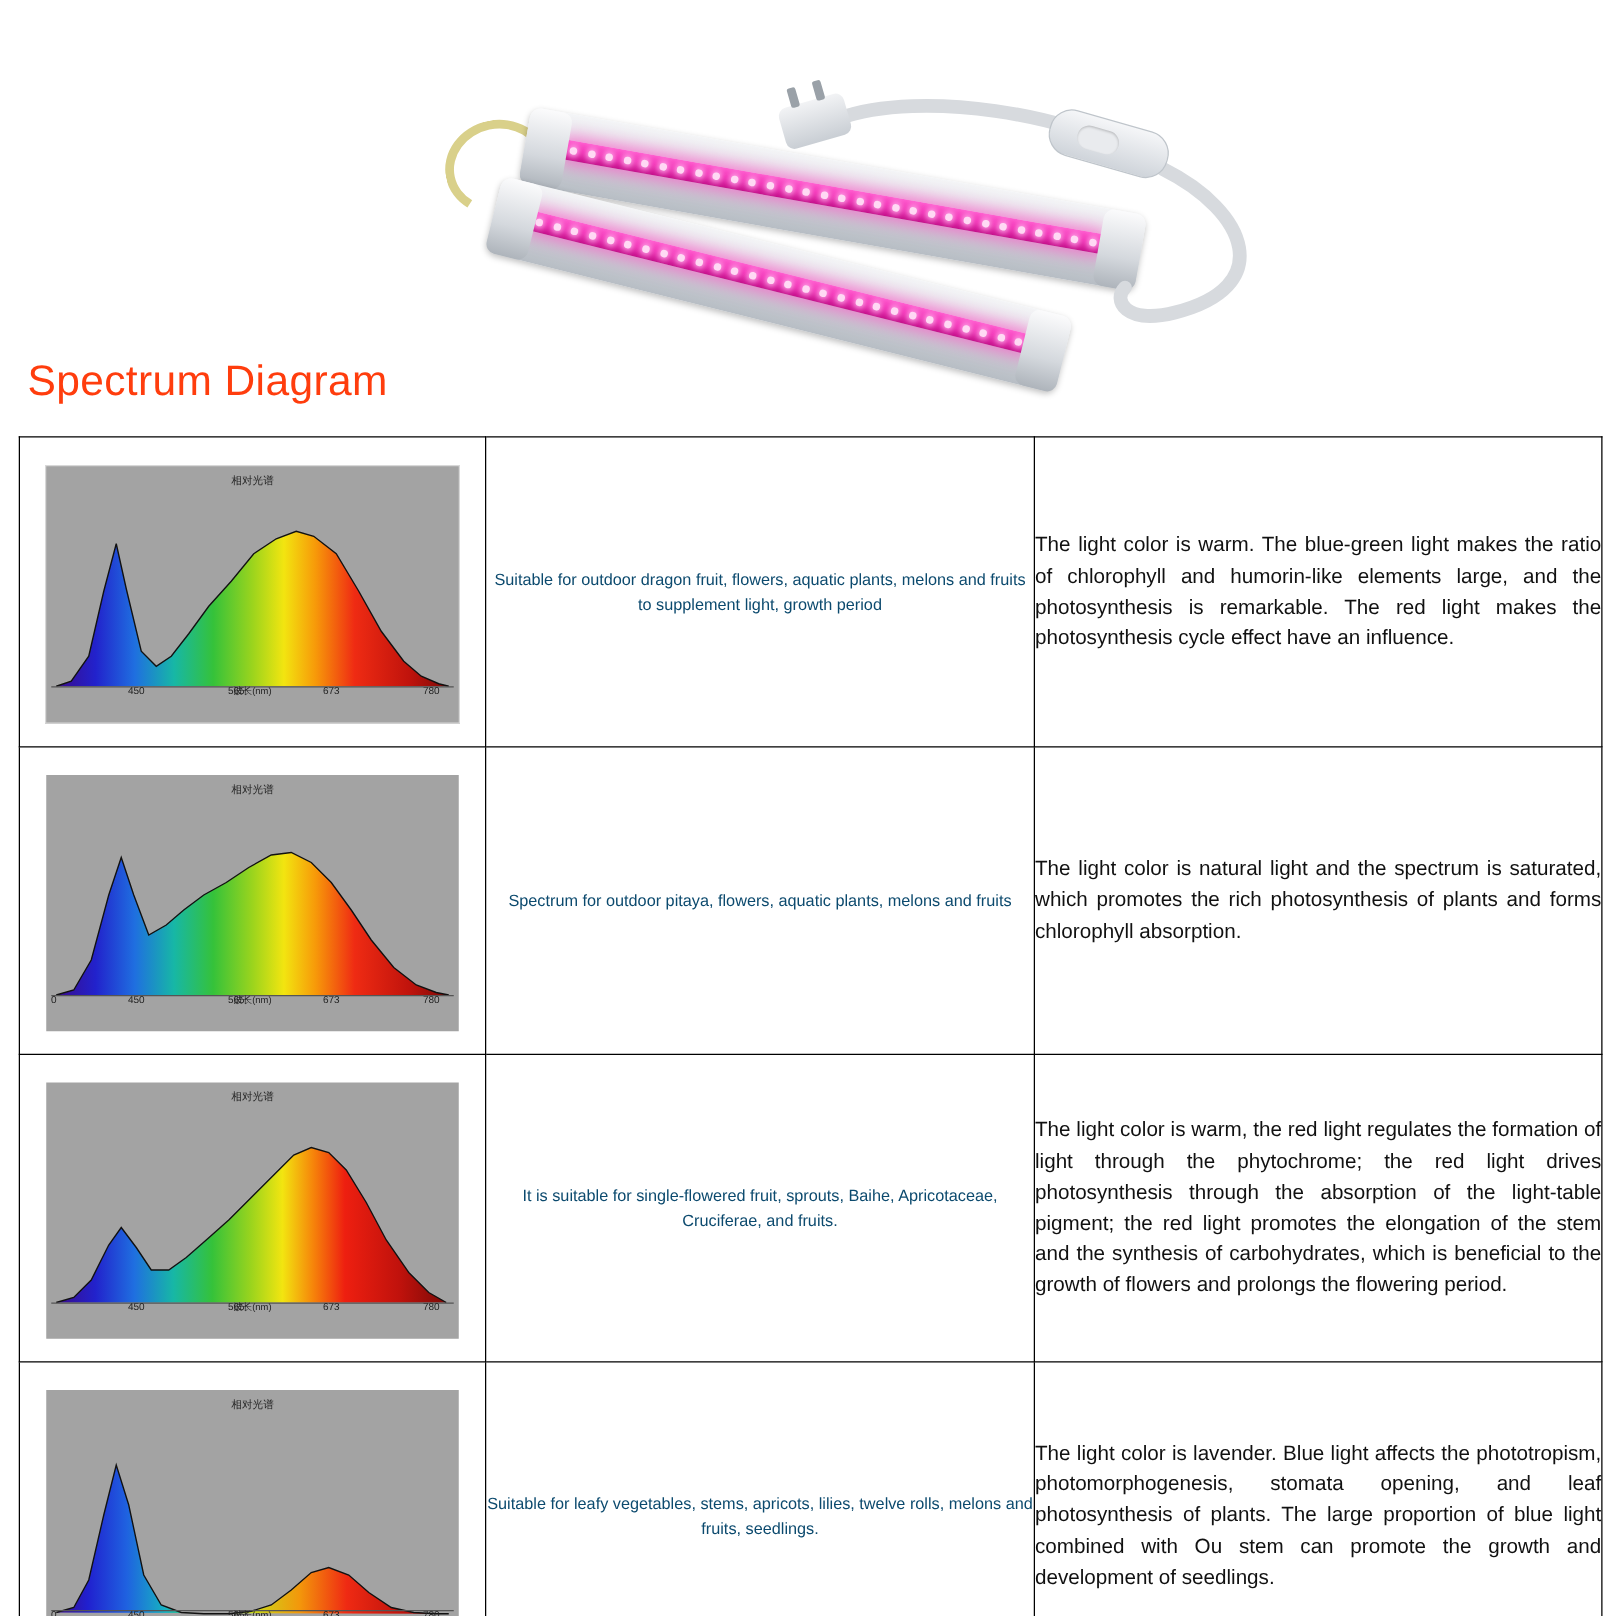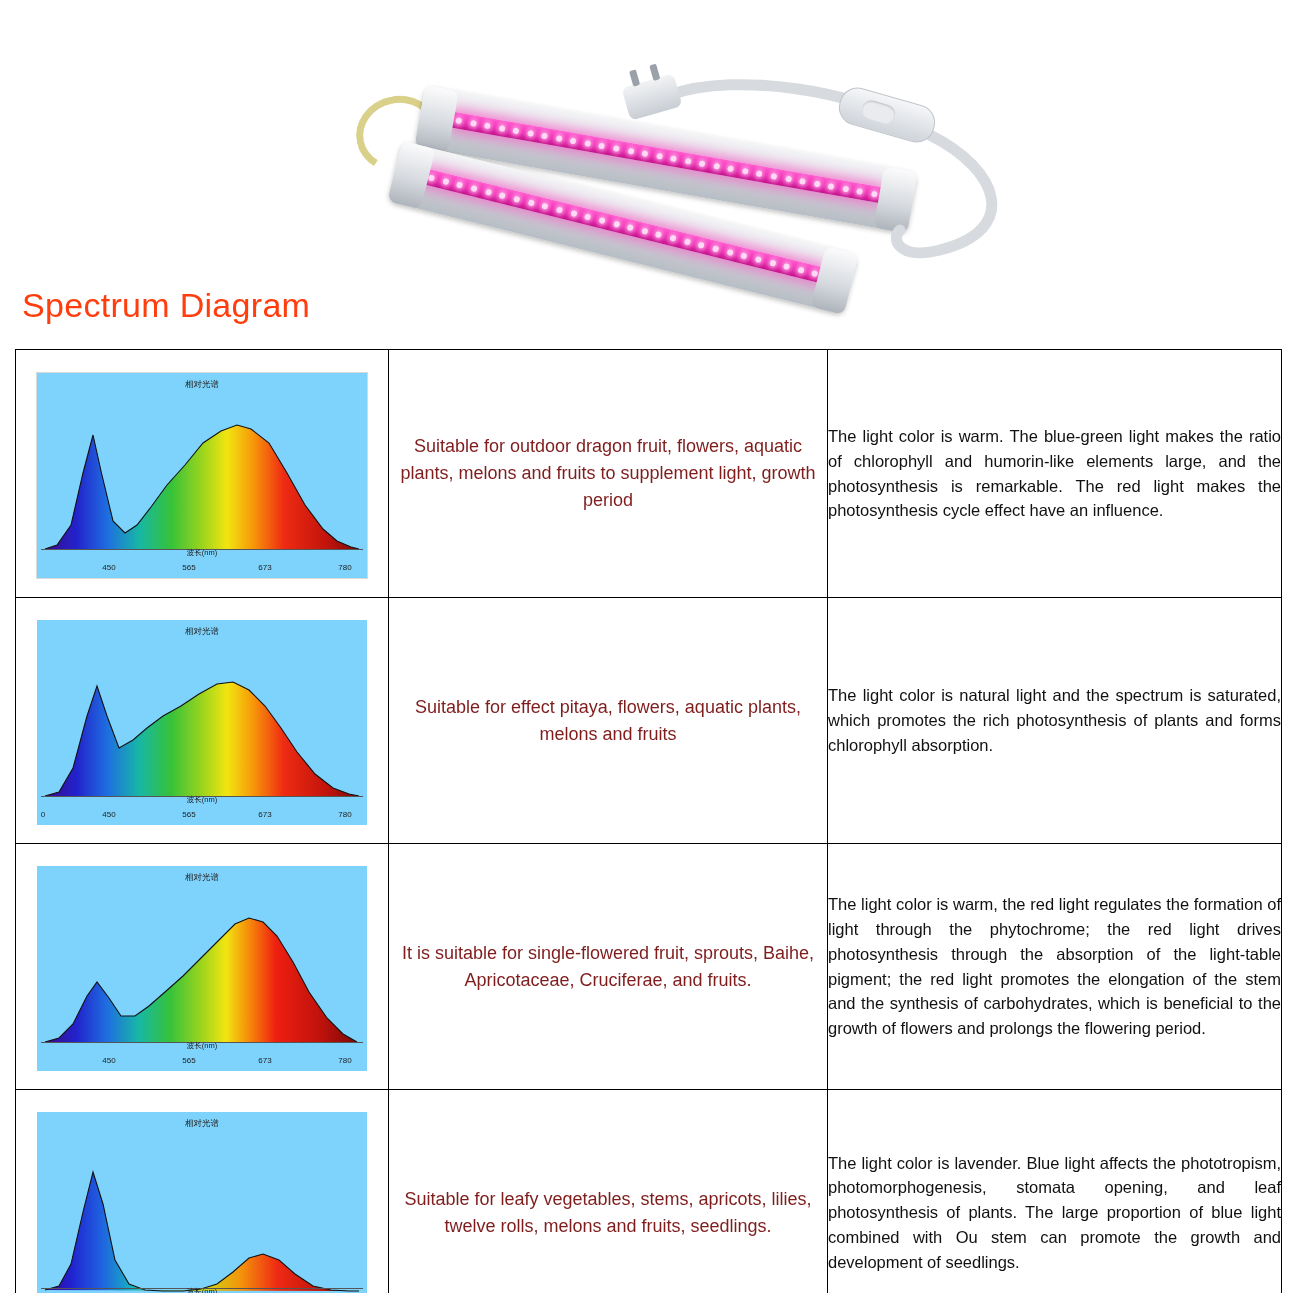--- a/index.html
+++ b/index.html
@@ -137,24 +137,24 @@
     border: 1px solid #000;
     vertical-align: middle;
     padding: 0;
   }
   .col-chart { width: 372px; }
   .col-use   { width: 438px; }
   .col-desc  { width: 453px; }
 
   .use-cell {
     text-align: center;
-    font-size: 18px;
+    font-size: 13px;
     line-height: 1.5;
     padding: 10px 14px;
-    color: #7f1d1d;
+    color: #0c4a6e;
   }
   .desc-cell {
     text-align: justify;
     text-justify: inter-word;
     font-size: 16.5px;
     line-height: 1.5;
     padding: 10px 12px 10px 12px;
     color: #111;
   }
 
@@ -164,21 +164,21 @@
     width: 100%;
     height: 100%;
     padding: 6px 4px 2px 4px;
     box-sizing: border-box;
   }
   .chart-box {
     position: relative;
     width: 330px;
     height: 205px;
     margin: 16px auto;
-    background: #7dd3fc;
+    background: #a3a3a3;
     border: 1px solid #d8d8d8;
   }
   .chart-box.no-frame { border: none; }
   .chart-cn-label {
     position: absolute;
     top: 6px;
     left: 50%;
     transform: translateX(-50%);
     font-size: 8.5px;
     color: #222;
@@ -196,21 +196,21 @@
     left: 4px;
     right: 4px;
     bottom: 28px;
     height: 1px;
     background: #555;
   }
   .ticks {
     position: absolute;
     left: 0;
     right: 0;
-    bottom: 1px;
+    bottom: 16px;
     height: 14px;
   }
   .ticks span {
     position: absolute;
     font-size: 8px;
     color: #222;
     transform: translateX(-50%);
   }
   .axis-title {
     position: absolute;
@@ -392,21 +392,21 @@
               <span style="left:6px;">0</span>
               <span style="left:72px;">450</span>
               <span style="left:152px;">565</span>
               <span style="left:228px;">673</span>
               <span style="left:308px;">780</span>
             </div>
             <div class="axis-title">波长(nm)</div>
           </div>
         </div>
       </td>
-      <td class="col-use use-cell">Suitable for effect pitaya, flowers, aquatic plants, melons and fruits</td>
+      <td class="col-use use-cell">Spectrum for outdoor pitaya, flowers, aquatic plants, melons and fruits</td>
       <td class="col-desc desc-cell">The light color is natural light and the spectrum is saturated, which promotes the rich photosynthesis of plants and forms chlorophyll absorption.</td>
     </tr>
 
     <tr style="height:240px;">
       <td class="col-chart">
         <div class="chart-wrap">
           <div class="chart-box no-frame">
             <div class="chart-cn-label">相对光谱</div>
             <svg class="chart-svg" viewBox="0 0 330 205" preserveAspectRatio="none">
               <defs>

